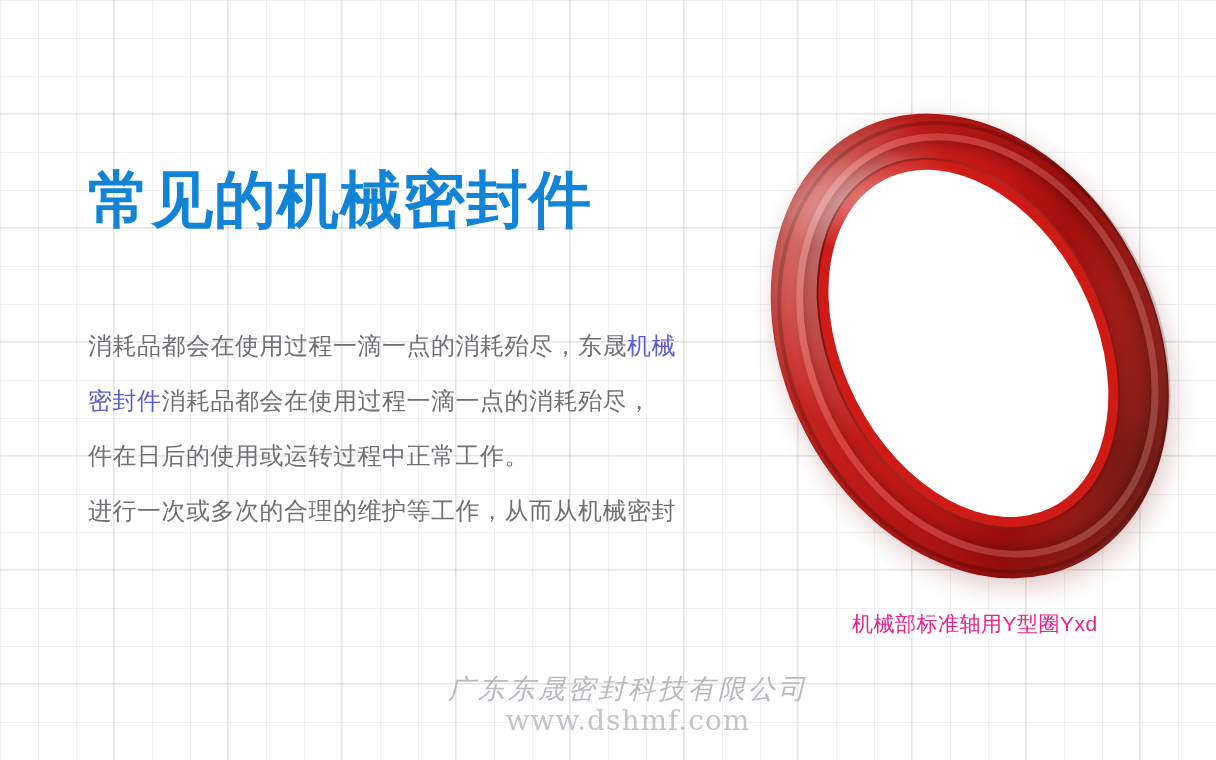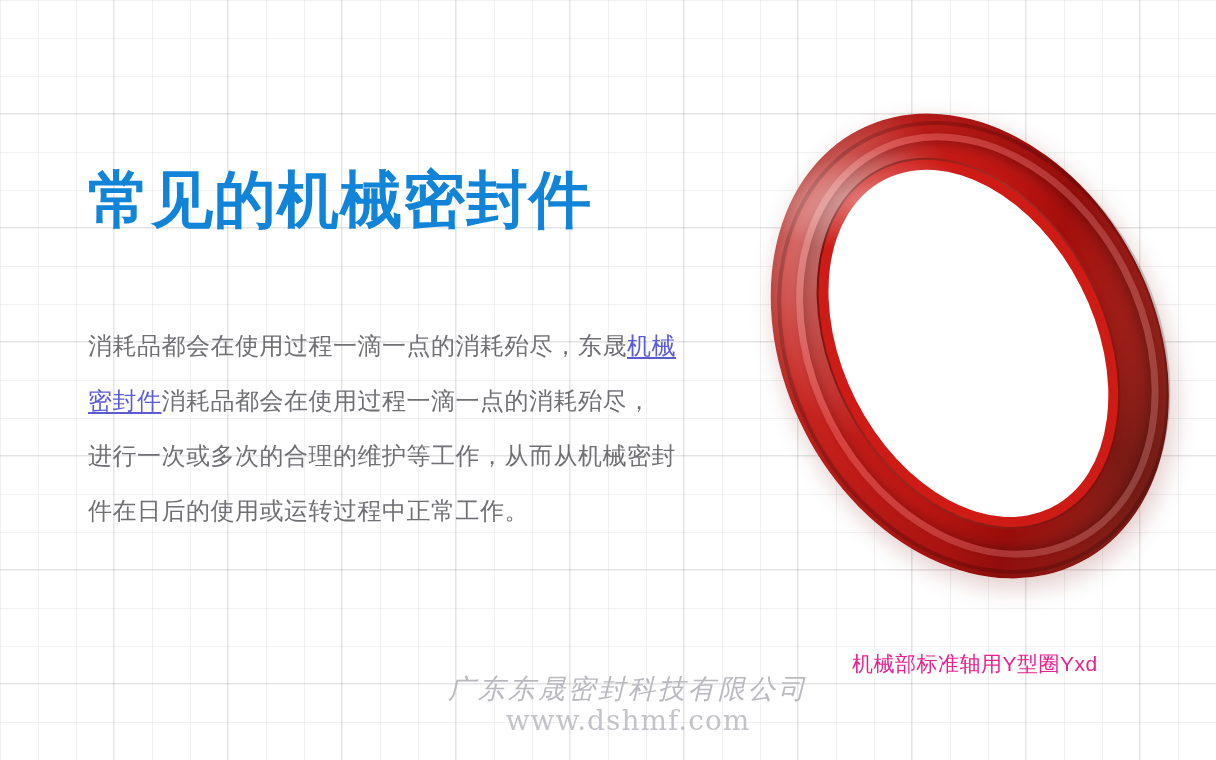--- a/index.html
+++ b/index.html
@@ -56,21 +56,20 @@
   .body-line {
     font-size: 24px;
     line-height: 55px;
     color: #6f6f74;
     letter-spacing: 0.5px;
     white-space: nowrap;
     font-weight: 400;
   }
   .body-link {
     color: #5b5bd6;
-    text-decoration: underline;
     text-underline-offset: 3px;
     cursor: pointer;
   }
 
   
   .product-figure {
     position: absolute;
     left: 748px;
     top: 96px;
     width: 448px;
@@ -154,21 +153,20 @@
   .product-caption {
     position: absolute;
     left: 852px;
     top: 610px;
     font-size: 21px;
     line-height: 28px;
     color: #e8218e;
     letter-spacing: 0.5px;
     white-space: nowrap;
     font-weight: 500;
-    margin-top: 40px;
   }
 
   
   .watermark {
     position: absolute;
     left: 0;
     right: 0;
     top: 672px;
     text-align: center;
     pointer-events: none;
@@ -194,22 +192,22 @@
 
 <div id="page">
 
   <div class="headline">
     <div class="headline-line">常见的机械密封件</div>
   </div>
 
   <div class="body-copy">
     <div class="body-line"><span>消耗品都会在使用过程一滴一点的消耗殆尽，东晟</span><span class="body-link">机械</span></div>
     <div class="body-line"><span class="body-link">密封件</span><span>消耗品都会在使用过程一滴一点的消耗殆尽，</span></div>
+    <div class="body-line">件在日后的使用或运转过程中正常工作。</div>
     <div class="body-line">进行一次或多次的合理的维护等工作，从而从机械密封</div>
-    <div class="body-line">件在日后的使用或运转过程中正常工作。</div>
   </div>
 
   <div class="product-figure">
     <div class="ring-stage">
       <div class="ring-shell"></div>
       <div class="ring-groove-2"></div>
       <div class="ring-inner-wall"></div>
       <div class="ring-groove"></div>
       <div class="ring-hole"></div>
       <div class="ring-gloss"></div>

